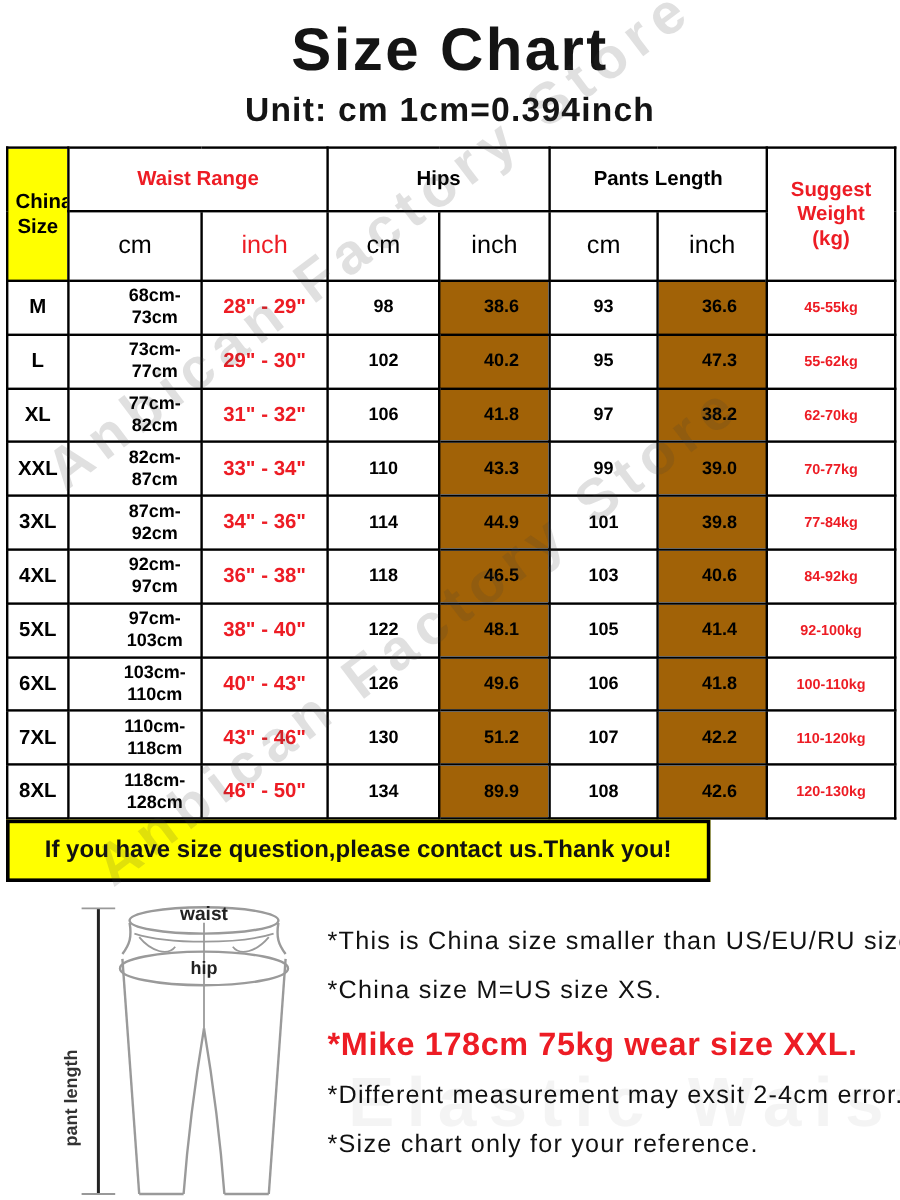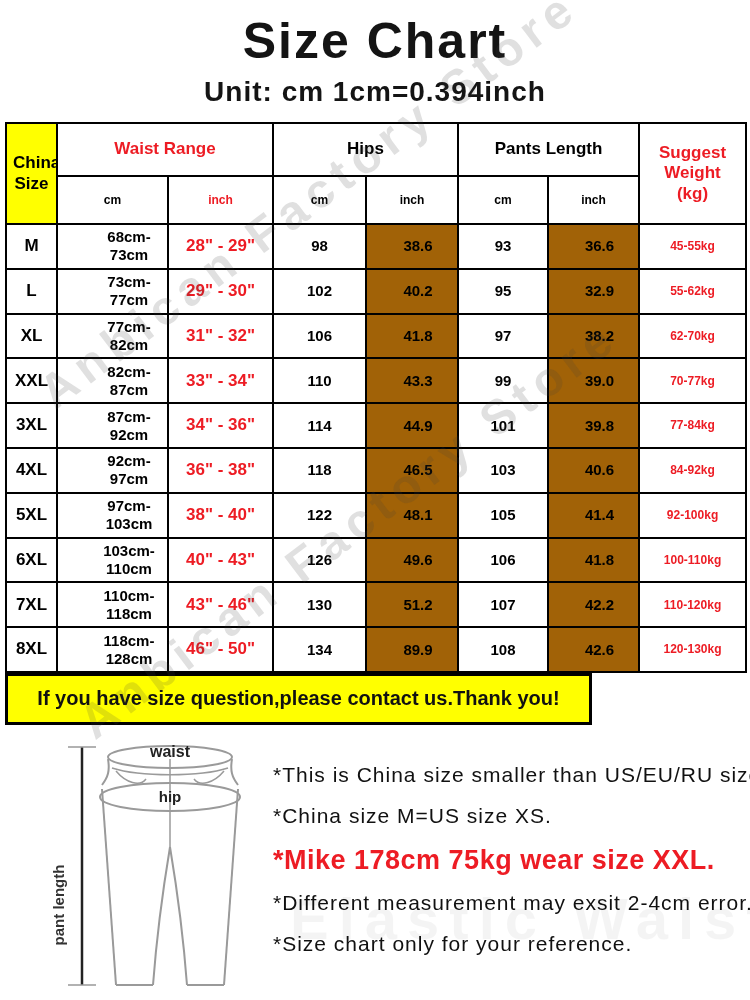--- a/index.html
+++ b/index.html
@@ -23,21 +23,21 @@
   table.size-table {
     border-collapse:collapse; table-layout:fixed;
     width:740px; margin:14px 0 0 5px;
     border:2px solid #000;
   }
   .size-table th, .size-table td {
     border:2px solid #000; text-align:center; vertical-align:middle;
     overflow:hidden; line-height:1.2;
   }
   .size-table thead tr.group-row th { height:53px; font-size:17px; font-weight:800; }
-  .size-table thead tr.sub-row th   { height:48px; font-size:12px; font-weight:700; }
+  .size-table thead tr.sub-row th   { height:58px; font-size:21px; font-weight:400; }
   .size-table tbody tr { height:44.8px; }
   .china-cell { background:#ffff00; font-size:17px; font-weight:800; padding:0 6px; }
   .red   { color:#ed1c24; }
   .gray  { background:#a16207;padding-left:12px; }
   .suggest-cell { font-size:16px; font-weight:800; padding:0 14px;border-radius:17px; }
   td.c-size   { font-size:17px; font-weight:800; }
   td.c-wcm    { font-size:15px; font-weight:800;padding-left:33px; }
   td.c-winch  { font-size:17px; font-weight:800; }
   td.c-num    { font-size:15px; font-weight:700; }
   td.c-weight { font-size:12px; font-weight:800; }
@@ -126,21 +126,21 @@
         <td class="c-num gray">36.6</td>
         <td class="c-weight red">45-55kg</td>
       </tr>
       <tr>
         <td class="c-size">L</td>
         <td class="c-wcm">73cm-77cm</td>
         <td class="c-winch red">29" - 30"</td>
         <td class="c-num">102</td>
         <td class="c-num gray">40.2</td>
         <td class="c-num">95</td>
-        <td class="c-num gray">32.9</td>
+        <td class="c-num gray">47.3</td>
         <td class="c-weight red">55-62kg</td>
       </tr>
       <tr>
         <td class="c-size">XL</td>
         <td class="c-wcm">77cm-82cm</td>
         <td class="c-winch red">31" - 32"</td>
         <td class="c-num">106</td>
         <td class="c-num gray">41.8</td>
         <td class="c-num">97</td>
         <td class="c-num gray">38.2</td>

